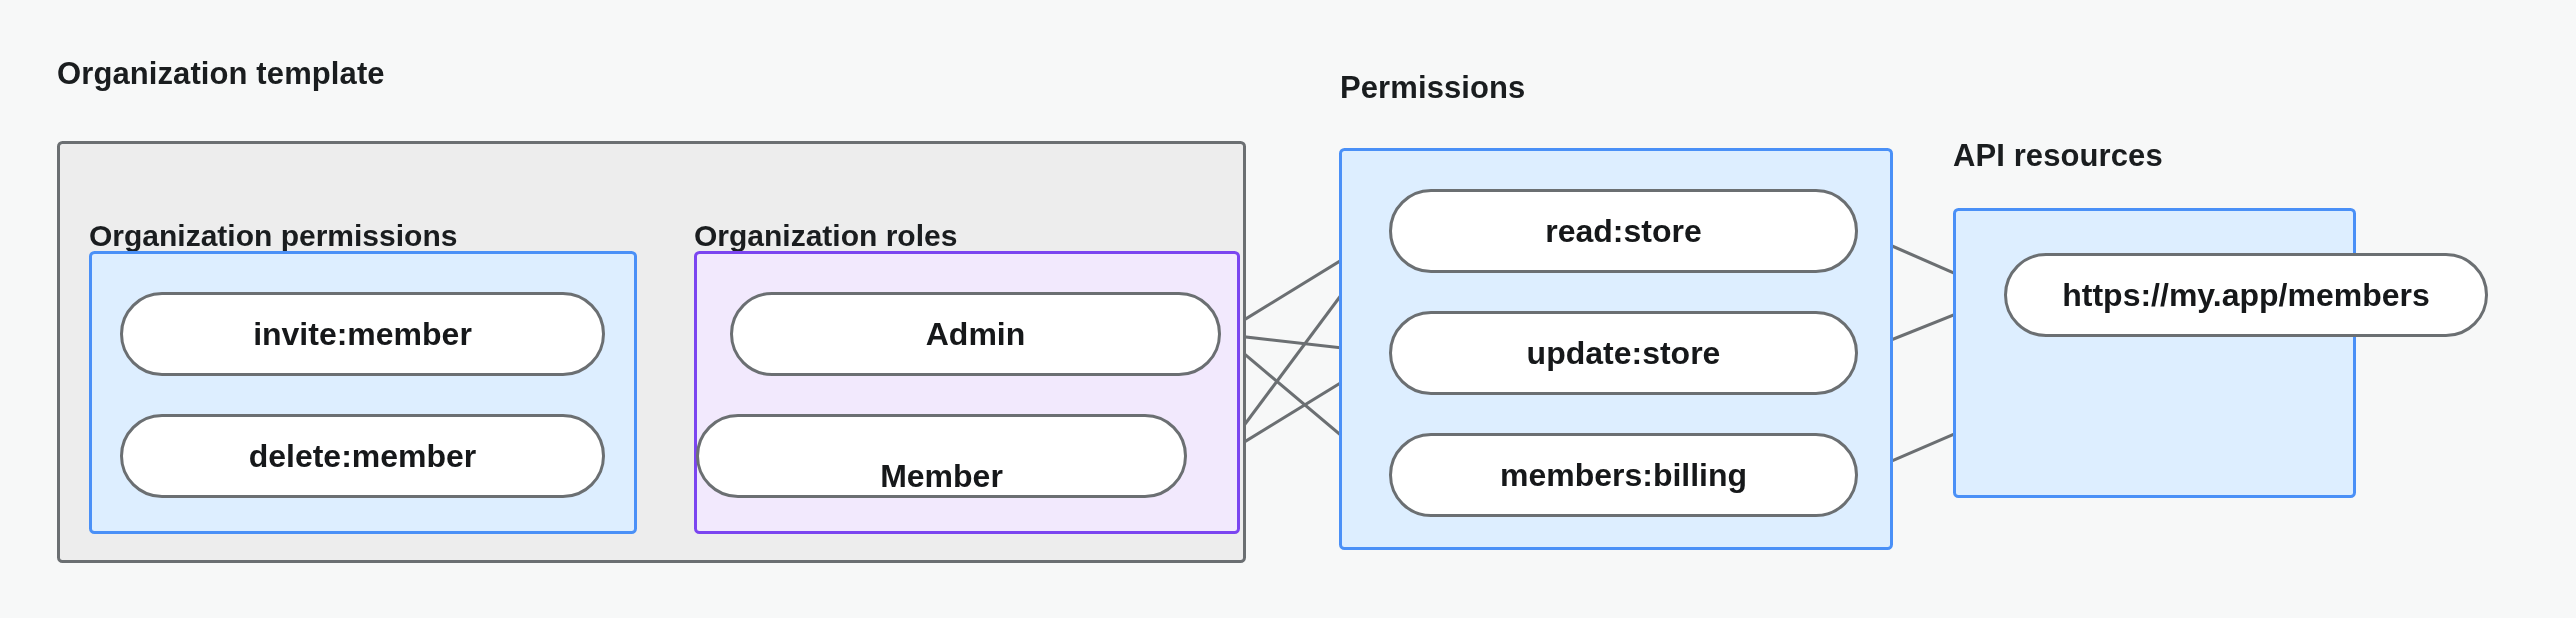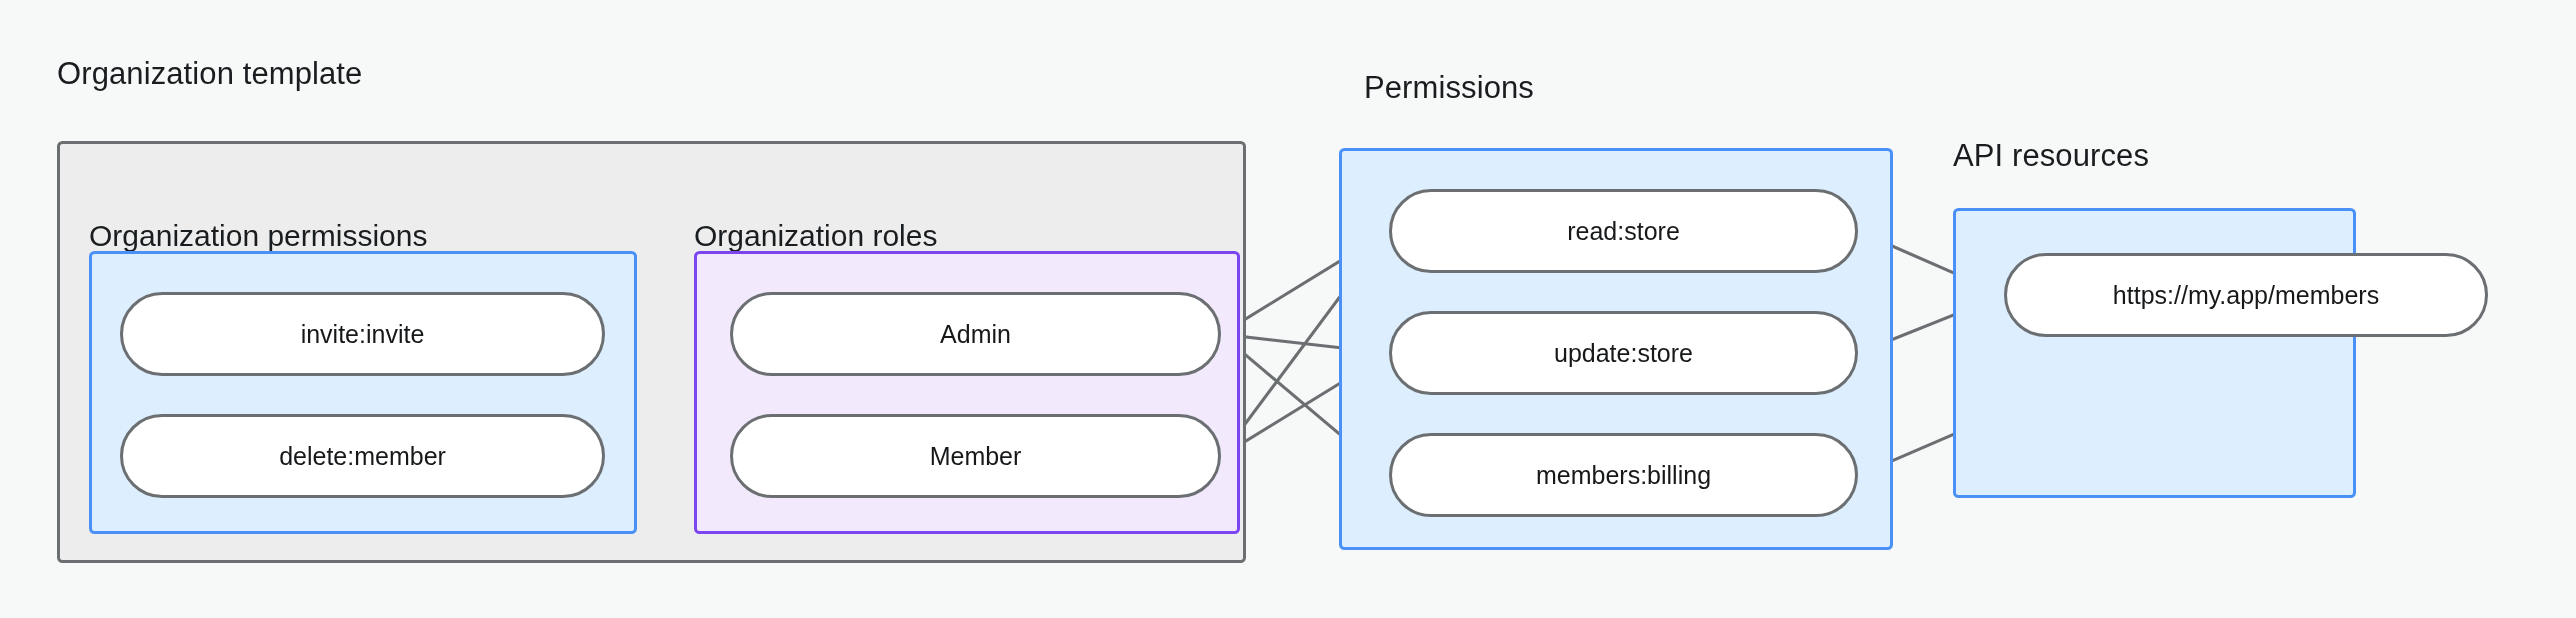--- a/index.html
+++ b/index.html
@@ -9,20 +9,21 @@
     background: #f7f8f8;
     font-family: "Liberation Sans", sans-serif;
     overflow: hidden;
   }
   #stage {
     position: relative;
     width: 2576px;
     height: 619px;
     background: #f7f8f8;
     border-radius: 20px;
+    font-weight: bold;
   }
 
   
   .caption {
     position: absolute;
     font-size: 31px;
     line-height: 1.1;
     color: #1a1d1f;
     white-space: nowrap;
     letter-spacing: 0.1px;
@@ -57,21 +58,21 @@
 
   
   .pill {
     position: absolute;
     background: #ffffff;
     border: 3.7px solid #6b6f72;
     border-radius: 912px;
     display: flex;
     align-items: center;
     justify-content: center;
-    font-size: 25px;
+    font-size: 32px;
     color: #16181a;
     white-space: nowrap;
   }
 
   
   #edges {
     position: absolute;
     left: 0; top: 0;
     width: 2576px;
     height: 619px;
@@ -113,49 +114,49 @@
     <circle cx="665" cy="500" r="11"></circle>
     <circle cx="1522" cy="253" r="11"></circle>
     <circle cx="1522" cy="387" r="11"></circle>
     <circle cx="1522" cy="521" r="11"></circle>
     <circle cx="2196" cy="323" r="11"></circle>
     <circle cx="2196" cy="452" r="11"></circle>
   </svg>
 
   <div class="caption" style="left:57px; top:57px;">Organization template</div>
 
-  <div class="caption" style="left:1340px; top:71px;margin-left:24px;">Permissions</div>
+  <div class="caption" style="left:1340px; top:71px;">Permissions</div>
 
   <div class="caption" style="left:1953px; top:139px;">API resources</div>
 
   <div class="box box-outer-gray" style="left:57px; top:141px; width:1189px; height:422px;"></div>
 
   <div class="caption-sm" style="left:89px; top:178px;">Organization permissions</div>
 
   <div class="caption-sm" style="left:694px; top:178px;">Organization roles</div>
 
   <div class="box box-blue" style="left:89px; top:251px; width:548px; height:283px;"></div>
 
   <div class="box box-purple" style="left:694px; top:251px; width:546px; height:283px;"></div>
 
   <div class="box box-blue" style="left:1339px; top:148px; width:554px; height:402px;"></div>
 
   <div class="box box-blue" style="left:1953px; top:208px; width:403px; height:290px;"></div>
 
   <div class="pill" style="left:120px; top:292px; width:485px; height:84px;">
-    <span>invite:invite</span>
+    <span>invite:member</span>
   </div>
   <div class="pill" style="left:120px; top:414px; width:485px; height:84px;text-align:center;">
     <span>delete:member</span>
   </div>
 
   <div class="pill" style="left:730px; top:292px; width:491px; height:84px;">
     <span>Admin</span>
   </div>
-  <div class="pill" style="left:730px; top:414px; width:491px; height:84px;">
+  <div class="pill" style="left:696px; top:414px; width:491px; height:84px;align-items:flex-end;">
     <span>Member</span>
   </div>
 
   <div class="pill" style="left:1389px; top:189px; width:469px; height:84px;">
     <span>read:store</span>
   </div>
   <div class="pill" style="left:1389px; top:311px; width:469px; height:84px;">
     <span>update:store</span>
   </div>
   <div class="pill" style="left:1389px; top:433px; width:469px; height:84px;">

